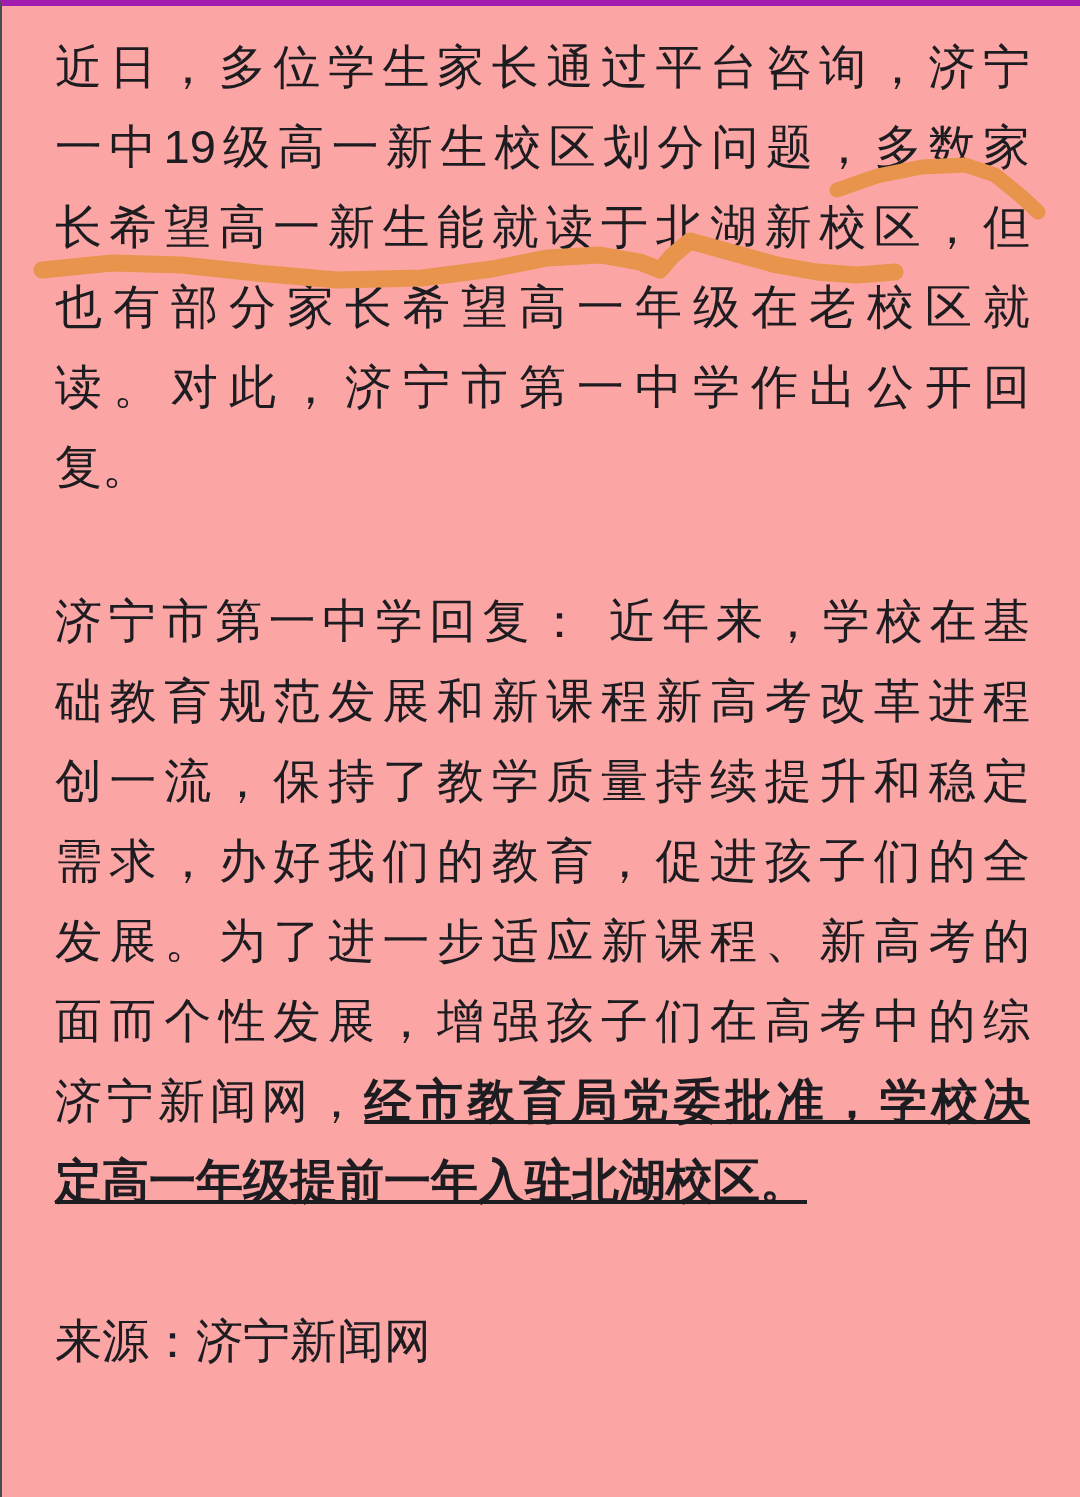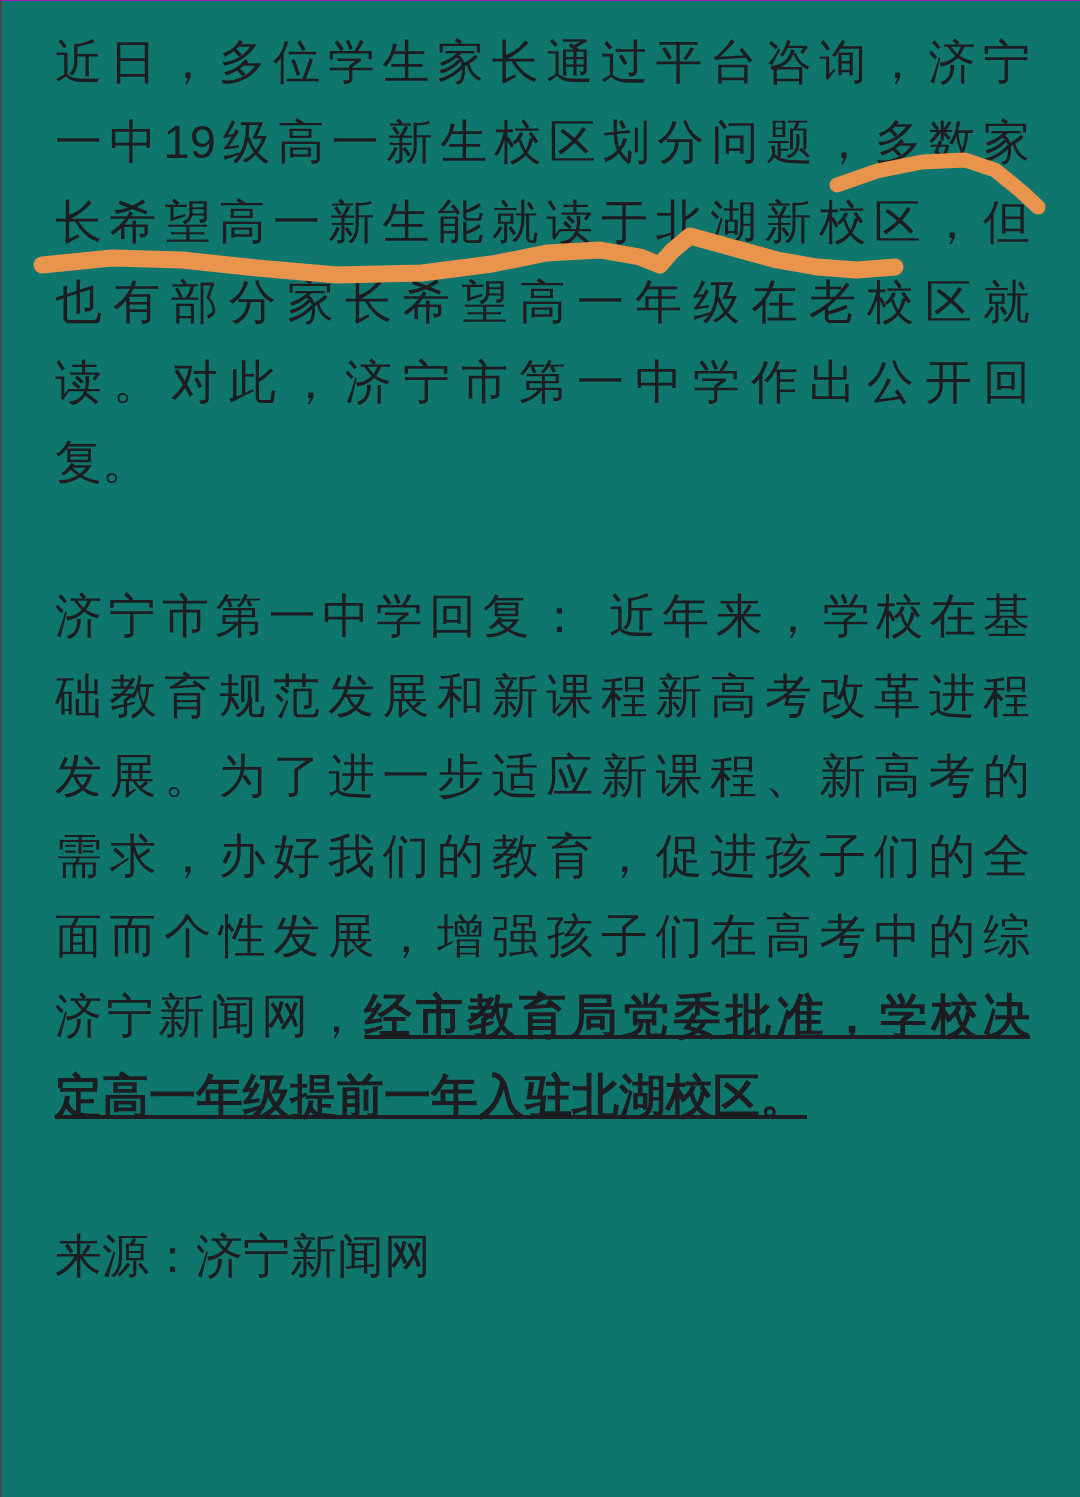--- a/index.html
+++ b/index.html
@@ -10,22 +10,22 @@
   body {
     width: 1080px;
     height: 1497px;
     overflow: hidden;
     position: relative;
     font-family: "Liberation Sans", sans-serif;
   }
   .page {
     position: absolute;
     inset: 0;
-    background: #0f766e;
-    border-top: 1px solid #a21caf;
+    background: #fca5a5;
+    border-top: 6px solid #a21caf;
     border-left: 2px solid #4a4a50;
     box-sizing: border-box;
   }
   .content {
     position: relative;
     padding: 21px 50px 0 53px;
     font-size: 47px;
     line-height: 80px;
     color: #1d1d21;
     letter-spacing: 0;
@@ -63,22 +63,23 @@
         <div class="line"><span>近日，多位学生家长通过平台咨询，济宁</span></div>
         <div class="line"><span>一中19级高一新生校区划分问题，多数家</span></div>
         <div class="line"><span>长希望高一新生能就读于北湖新校区，但</span></div>
         <div class="line"><span>也有部分家长希望高一年级在老校区就</span></div>
         <div class="line"><span>读。对此，济宁市第一中学作出公开回</span></div>
         <div class="line line-last"><span>复。</span></div>
       </div>
       <div class="para">
         <div class="line"><span>济宁市第一中学回复： 近年来，学校在基</span></div>
         <div class="line"><span>础教育规范发展和新课程新高考改革进程</span></div>
+        <div class="line"><span>创一流，保持了教学质量持续提升和稳定</span></div>
+        <div class="line"><span>需求，办好我们的教育，促进孩子们的全</span></div>
         <div class="line"><span>发展。为了进一步适应新课程、新高考的</span></div>
-        <div class="line"><span>需求，办好我们的教育，促进孩子们的全</span></div>
         <div class="line"><span>面而个性发展，增强孩子们在高考中的综</span></div>
         <div class="line"><span>济宁新闻网，</span><b class="bold">经市教育局党委批准，学校决</b></div>
         <div class="line line-last"><b class="bold">定高一年级提前一年入驻北湖校区。</b></div>
       </div>
       <div class="para">
         <div class="line line-last"><span>来源：济宁新闻网</span></div>
       </div>
     </div>
   <svg class="annotation" id="annotation" viewBox="0 0 1080 1497">
       <polyline points="835,184 875,170 920,161 963,159 993,169 1020,191 1036,206" fill="none" stroke="#E8944D" stroke-width="15" stroke-linecap="round" stroke-linejoin="round"></polyline>

